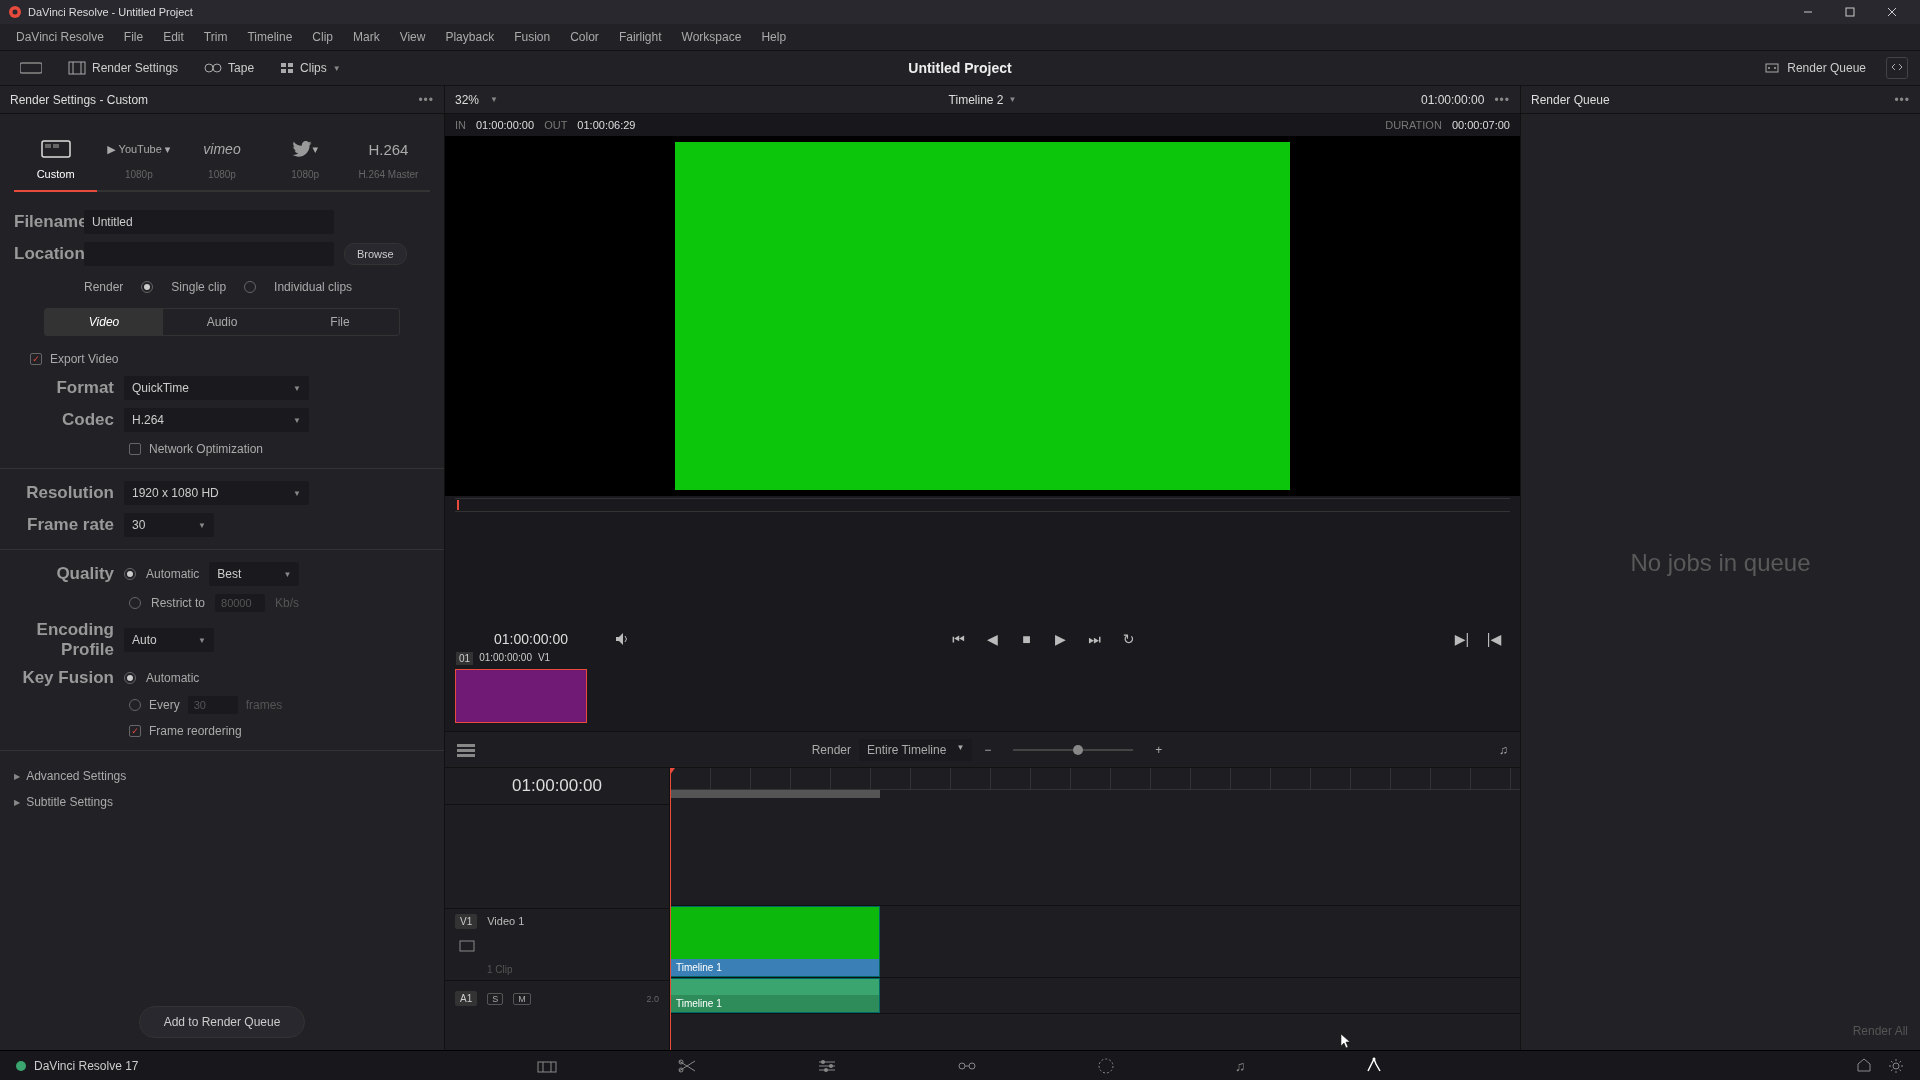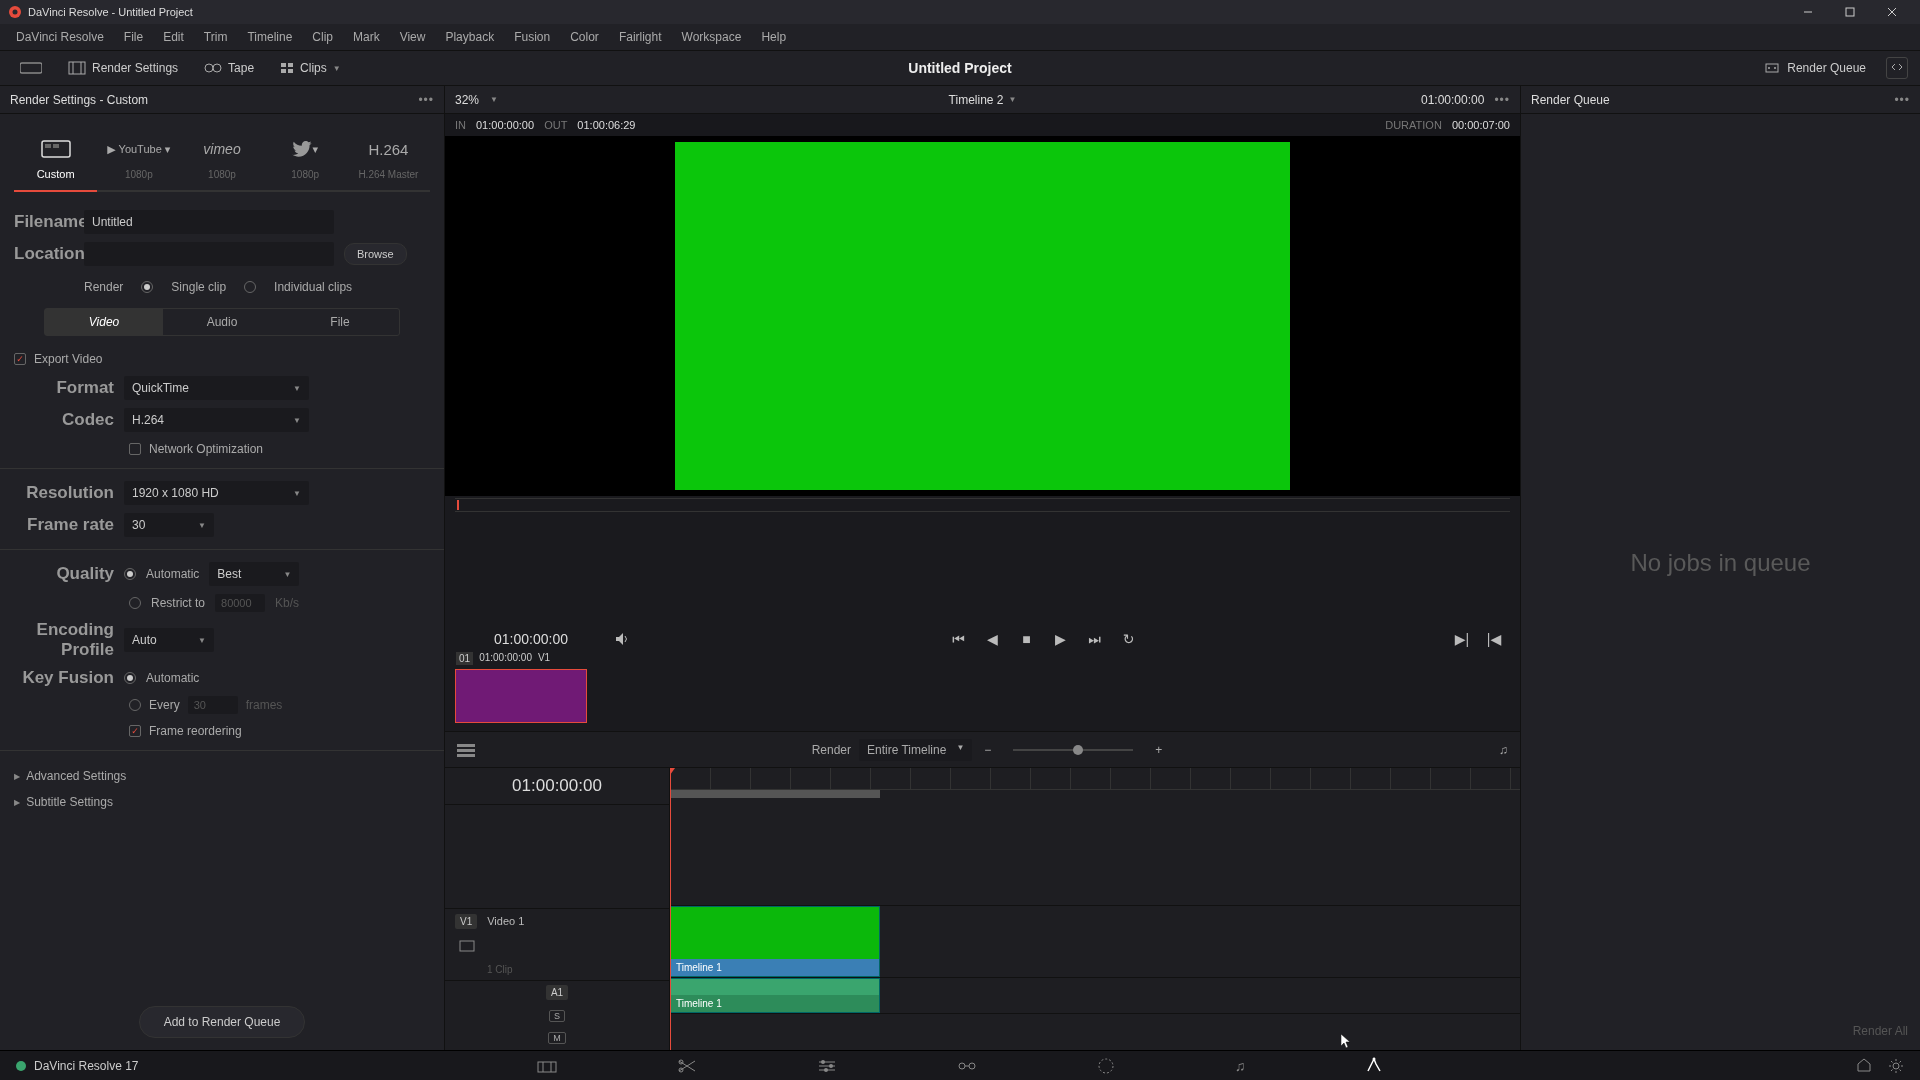--- a/index.html
+++ b/index.html
@@ -53,21 +53,21 @@
     .btn-browse { background: #28282e; border: 1px solid #333; color: #ccc; padding: 4px 12px; border-radius: 10px; cursor: pointer; font-size: 11px; }
     
     .radio-row { display: flex; align-items: center; gap: 18px; margin: 14px 0 14px 70px; }
     .radio { width: 12px; height: 12px; border: 1px solid #666; border-radius: 50%; display: inline-flex; align-items: center; justify-content: center; }
     .radio.on::after { content: ''; width: 6px; height: 6px; background: #ccc; border-radius: 50%; }
     
     .tabs3 { display: flex; border: 1px solid #333; border-radius: 3px; margin: 8px 30px 16px 30px; }
     .tabs3 .t { flex: 1; text-align: center; padding: 6px 0; cursor: pointer; }
     .tabs3 .t.active { background: #333; color: #fff; font-style: italic; }
     
-    .check-row { display: flex; align-items: center; gap: 8px; margin: 10px 0; }
+    .check-row { display: flex; align-items: center; gap: 8px; margin: 10px 16px; }
     .check { width: 12px; height: 12px; border: 1px solid #666; border-radius: 2px; display: inline-flex; align-items: center; justify-content: center; font-size: 9px; color: #e64b3c; }
     .check.on::after { content: '✓'; }
     
     .divider { height: 1px; background: #333; margin: 12px -14px; }
     
     .indent { margin-left: 115px; }
     .disabled { color: #555; }
     .inline-input { width: 50px; background: #1a1a1e; border: none; color: #555; padding: 3px 6px; border-radius: 2px; font-size: 11px; }
     
     .expand-row { display: flex; align-items: center; gap: 6px; padding: 6px 0; cursor: pointer; }
@@ -105,21 +105,21 @@
     .tl-toolbar .spacer { flex: 1; }
     .tl-toolbar .render-dd { display: flex; align-items: center; gap: 8px; }
     .tl-toolbar .slider { width: 120px; height: 2px; background: #444; position: relative; margin: 0 10px; }
     .tl-toolbar .slider .knob { position: absolute; left: 50%; top: -4px; width: 10px; height: 10px; background: #888; border-radius: 50%; }
     
     .tl-body { display: flex; height: 282px; }
     .tl-head { width: 225px; border-right: 1px solid #111; }
     .tl-head-tc { height: 36px; display: flex; align-items: center; justify-content: center; font-size: 17px; color: #ddd; }
     .tl-track-head { display: flex; align-items: center; padding: 4px 10px; border-top: 1px solid #111; gap: 10px; }
     .tl-track-head.video { height: 72px; flex-wrap: wrap; }
-    .tl-track-head.audio { height: 36px; flex-direction: column; }
+    .tl-track-head.audio { height: 36px; }
     .tl-track-head .tag { background: #333; padding: 2px 5px; border-radius: 2px; font-size: 10px; color: #ccc; }
     .tl-track-head .name { color: #bbb; font-size: 11px; }
     .tl-track-head .sub { color: #555; font-size: 10px; width: 100%; margin-left: 32px; }
     .tl-track-head .sm { border: 1px solid #555; padding: 0 4px; border-radius: 2px; font-size: 9px; cursor: pointer; }
     .tl-track-head .db { margin-left: auto; font-size: 9px; color: #666; }
     
     .tl-tracks { flex: 1; position: relative; overflow: hidden; }
     .tl-ruler { height: 22px; border-bottom: 1px solid #333; background: repeating-linear-gradient(90deg, #333 0, #333 1px, transparent 1px, transparent 40px); position: relative; }
     .tl-range { height: 8px; background: #555; margin: 0 0 0 0; width: 210px; }
     .tl-playhead { position: absolute; left: 0; top: 0; bottom: 0; width: 1px; background: #e64b3c; }

